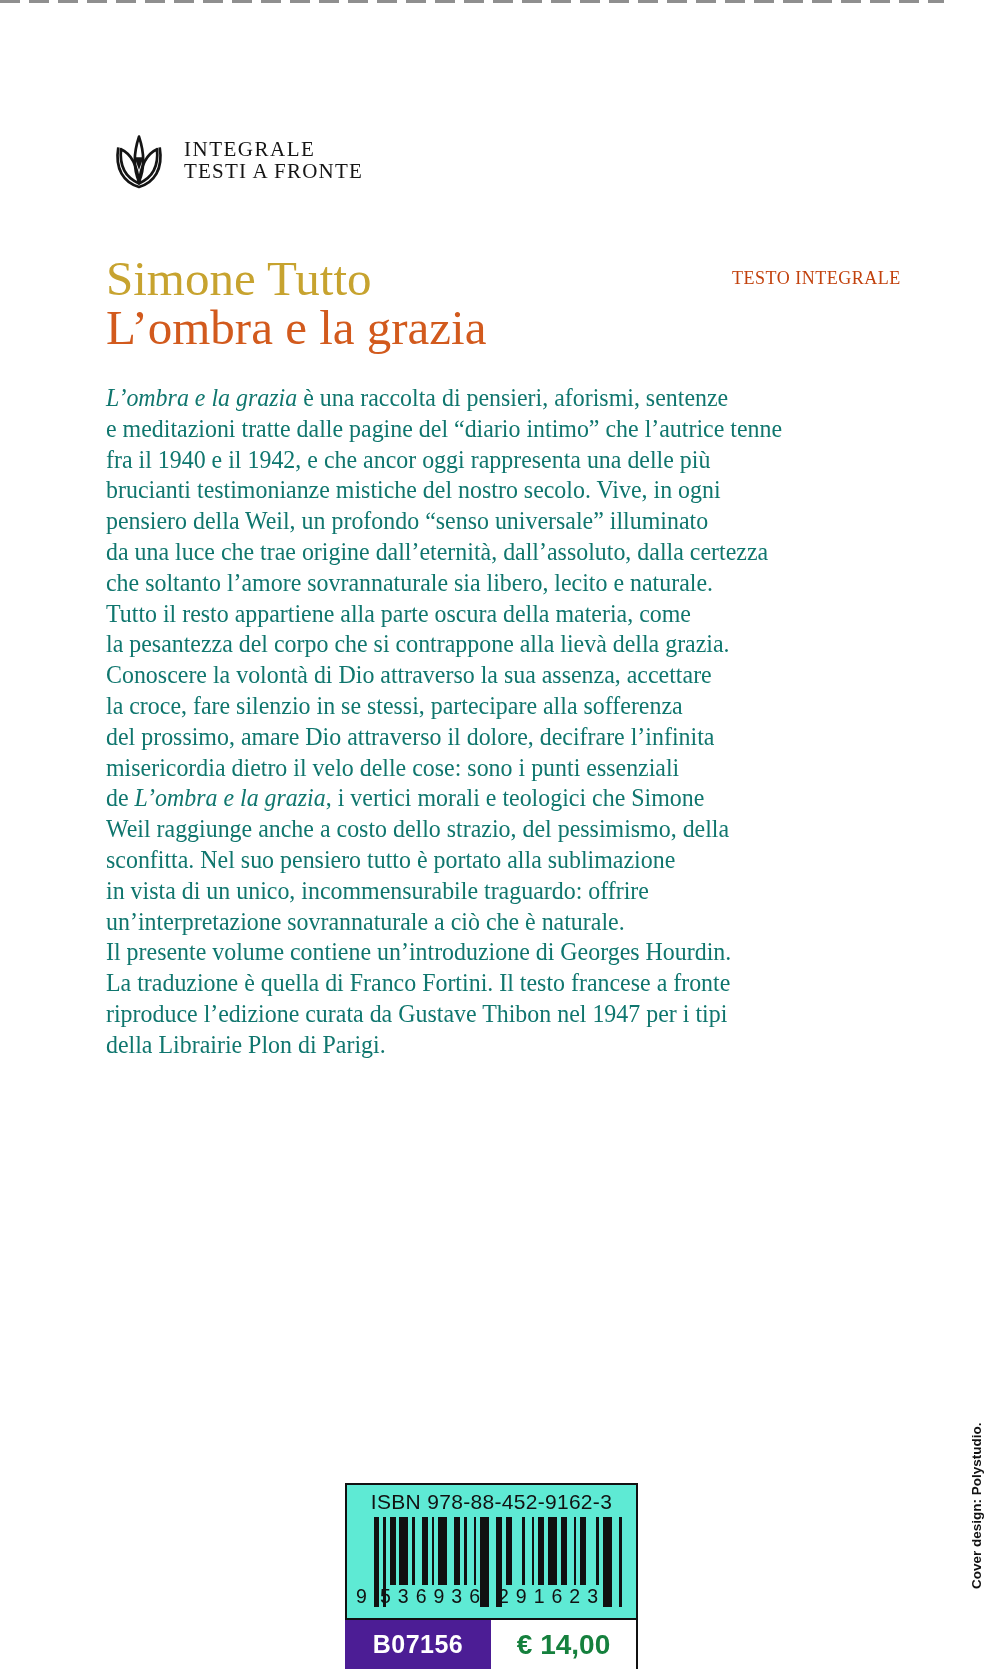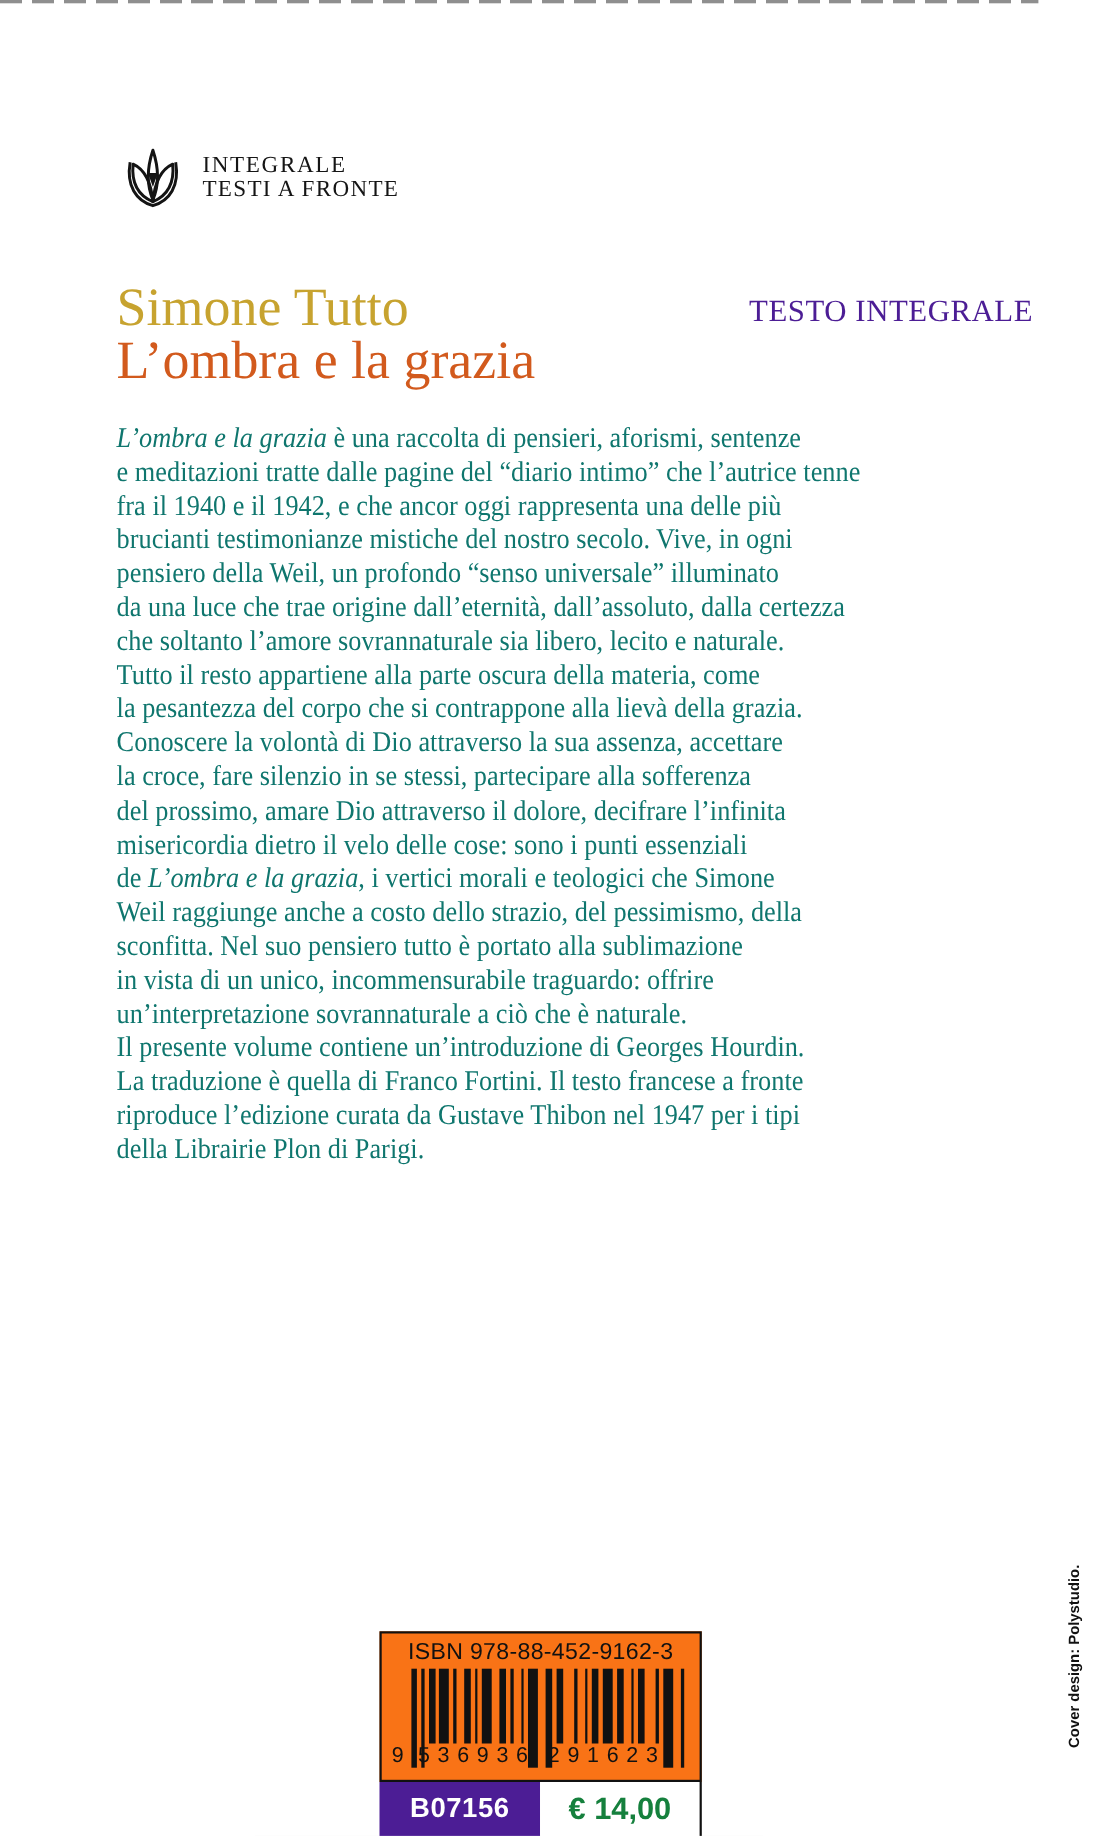--- a/index.html
+++ b/index.html
@@ -17,22 +17,22 @@
     background:repeating-linear-gradient(to right,#8f8f8f 0 20px,transparent 20px 29px);
   }
   
   .logo-block{position:absolute;top:128px;left:112px;display:flex;align-items:center;}
   .logo-icon{width:54px;height:64px;margin-right:18px;}
   .logo-word{color:#151515;line-height:1.05;}
   .logo-line1{font-size:21px;letter-spacing:1.5px;}
   .logo-line2{font-size:21px;letter-spacing:1.2px;}
   
   .edition-badge{
-    position:absolute;top:268px;left:681px;width:220px;
-    font-size:28px;color:#4c1d95;letter-spacing:0.5px;white-space:nowrap;
+    position:absolute;top:268px;left:732px;width:220px;
+    font-size:18px;color:#c2410c;letter-spacing:0.5px;white-space:nowrap;
   }
   
   .author-title{
     position:absolute;top:254px;left:106px;
     font-size:49px;line-height:1.0;white-space:nowrap;
   }
   .book-title{
     position:absolute;top:303px;left:106px;
     font-size:49px;line-height:1.0;white-space:nowrap;
   }
@@ -46,21 +46,21 @@
   
   .cover-credit{
     position:absolute;right:16px;bottom:80px;height:165px;
     writing-mode:vertical-rl;transform:rotate(180deg);
     font-family:"Liberation Sans", sans-serif;font-weight:bold;
     font-size:13.5px;color:#111;white-space:nowrap;
   }
   
   .barcode-box{
     position:absolute;left:345px;top:1483px;width:293px;height:137px;
-    border:2px solid #111;background:#f97316;box-sizing:border-box;
+    border:2px solid #111;background:#5eead4;box-sizing:border-box;
     font-family:"Liberation Sans", sans-serif;
   }
   .isbn-label{
     margin-top:5px;text-align:center;font-size:21px;color:#111;letter-spacing:0.3px;
   }
   .bars-wrap{position:relative;margin:3px auto 0 auto;width:268px;height:92px;}
   .bc-bar{position:absolute;top:0;background:#111;}
   .bc-digit{
     position:absolute;top:68px;height:24px;font-size:19.5px;color:#111;
     text-align:center;background:transparent;

